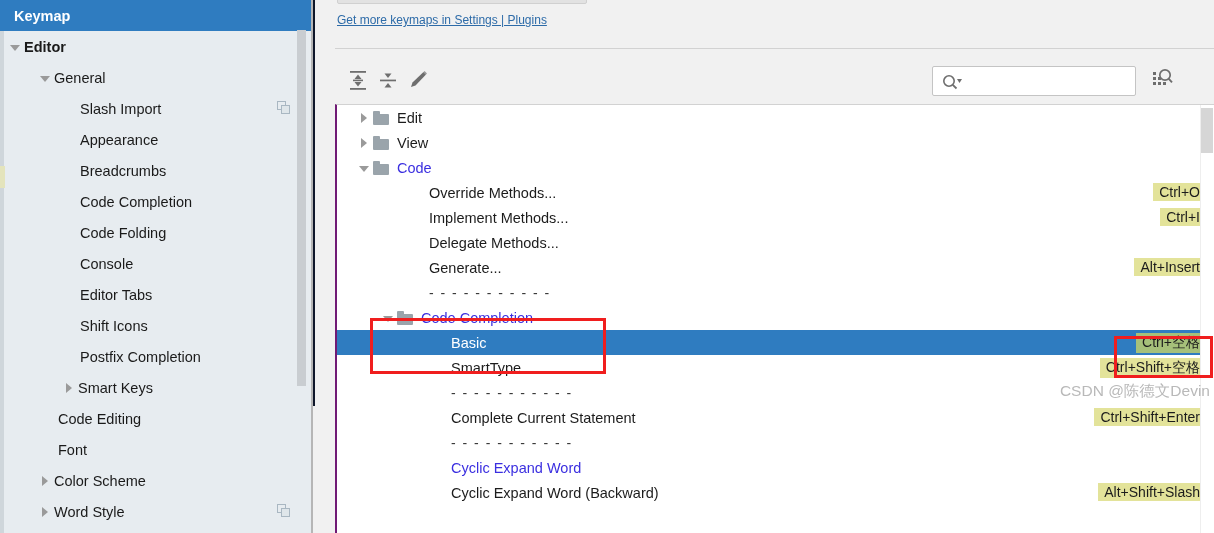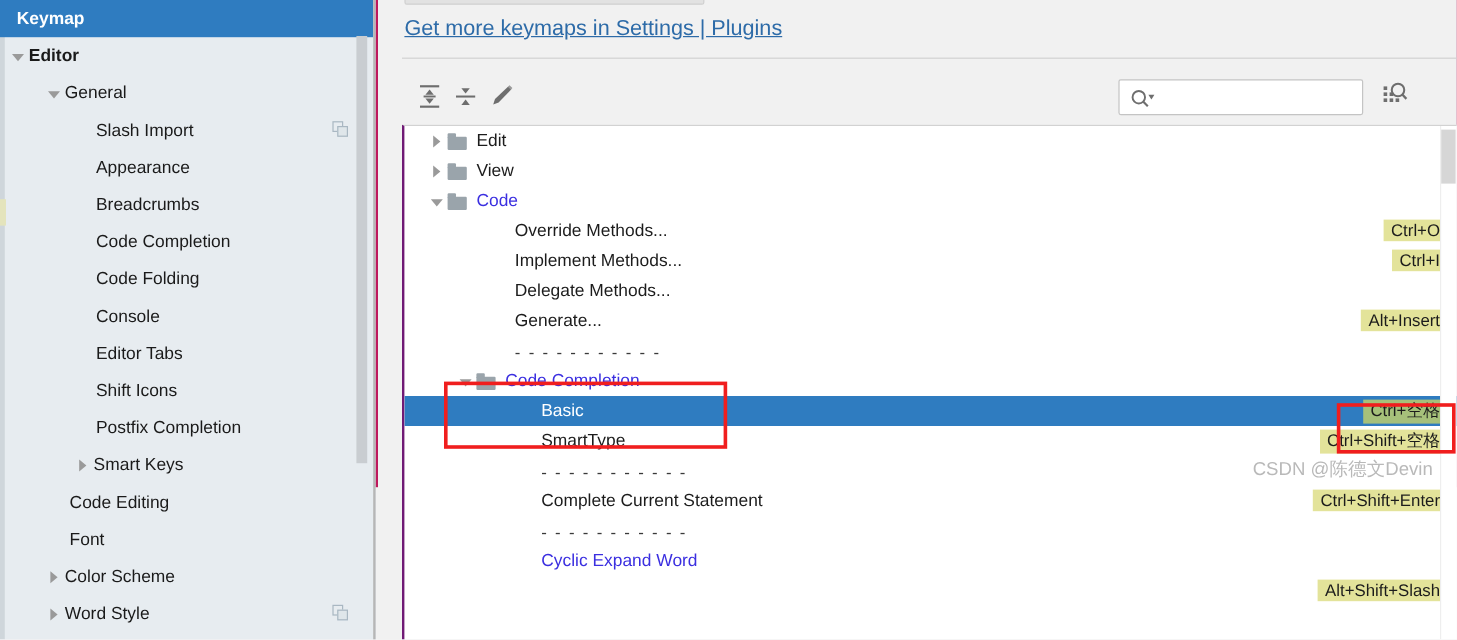--- a/index.html
+++ b/index.html
@@ -6,21 +6,21 @@
   html, body {
     margin: 0; padding: 0;
     width: 1214px; height: 533px;
     overflow: hidden;
     font-family: "Liberation Sans", sans-serif;
     background: #f1f1f1;
   }
   #root {
     position: relative;
     width: 1214px; height: 406px;
-    background: #be185d;
+    background: #0f172a;
   }
 
   
   #sidebar {
     position: absolute; left: 0; top: 0;
     width: 313px; height: 533px;
     background: #e7ecf0;
     border-right: 2px solid #b6b6b6;
     overflow: hidden;
   }
@@ -96,21 +96,21 @@
   }
   #combo-stub {
     position: absolute; left: 22px; top: -8px;
     width: 250px; height: 12px;
     background: #e2e2e2;
     border: 1px solid #d0d0d0;
     border-radius: 2px;
   }
   #plugins-link {
     position: absolute; left: 22px; top: 13px;
-    font-size: 18px;
+    font-size: 12px;
     color: #2d6ba8;
     white-space: nowrap;
   }
   #hdr-divider {
     position: absolute; left: 20px; top: 48px;
     width: 879px; height: 1px;
     background: #d2d2d2;
   }
   .tb-btn {
     position: absolute;
@@ -223,21 +223,21 @@
     position: absolute;
     border: 3px solid #f01e1e;
     pointer-events: none;
     z-index: 40;
   }
   #redbox-tree { left: 370px; top: 318px; width: 236px; height: 56px; }
   #redbox-shortcut { left: 1114px; top: 336px; width: 99px; height: 42px; }
 
   #watermark {
     position: absolute;
-    right: 20px; bottom: 4px;
+    right: 4px; bottom: 4px;
     font-size: 15.5px;
     color: #b9b9b9;
     white-space: nowrap;
     z-index: 50;
     font-family: "Liberation Sans", sans-serif;
   }
 </style>
 </head>
 <body>
 
@@ -460,20 +460,21 @@
           <div class="trow">
             <div style="width: 114px; flex: 0 0 114px;"></div>
             <span class="tlabel sep-dash">- - - - - - - - - - -</span>
           </div>
           <div class="trow">
             <div style="width: 114px; flex: 0 0 114px;"></div>
             <span class="tlabel blue">Cyclic Expand Word</span>
           </div>
           <div class="trow">
             <div style="width: 114px; flex: 0 0 114px;"></div>
+            <span class="tlabel">Cyclic Expand Word (Backward)</span>
             <span class="shortcut">Alt+Shift+Slash</span>
           </div>
         </div>
       <div id="tree-scroll-track">
         <div id="tree-scroll-thumb"></div>
       </div>
     </div>
   </div>
 
   <div class="redbox" id="redbox-tree"></div>

